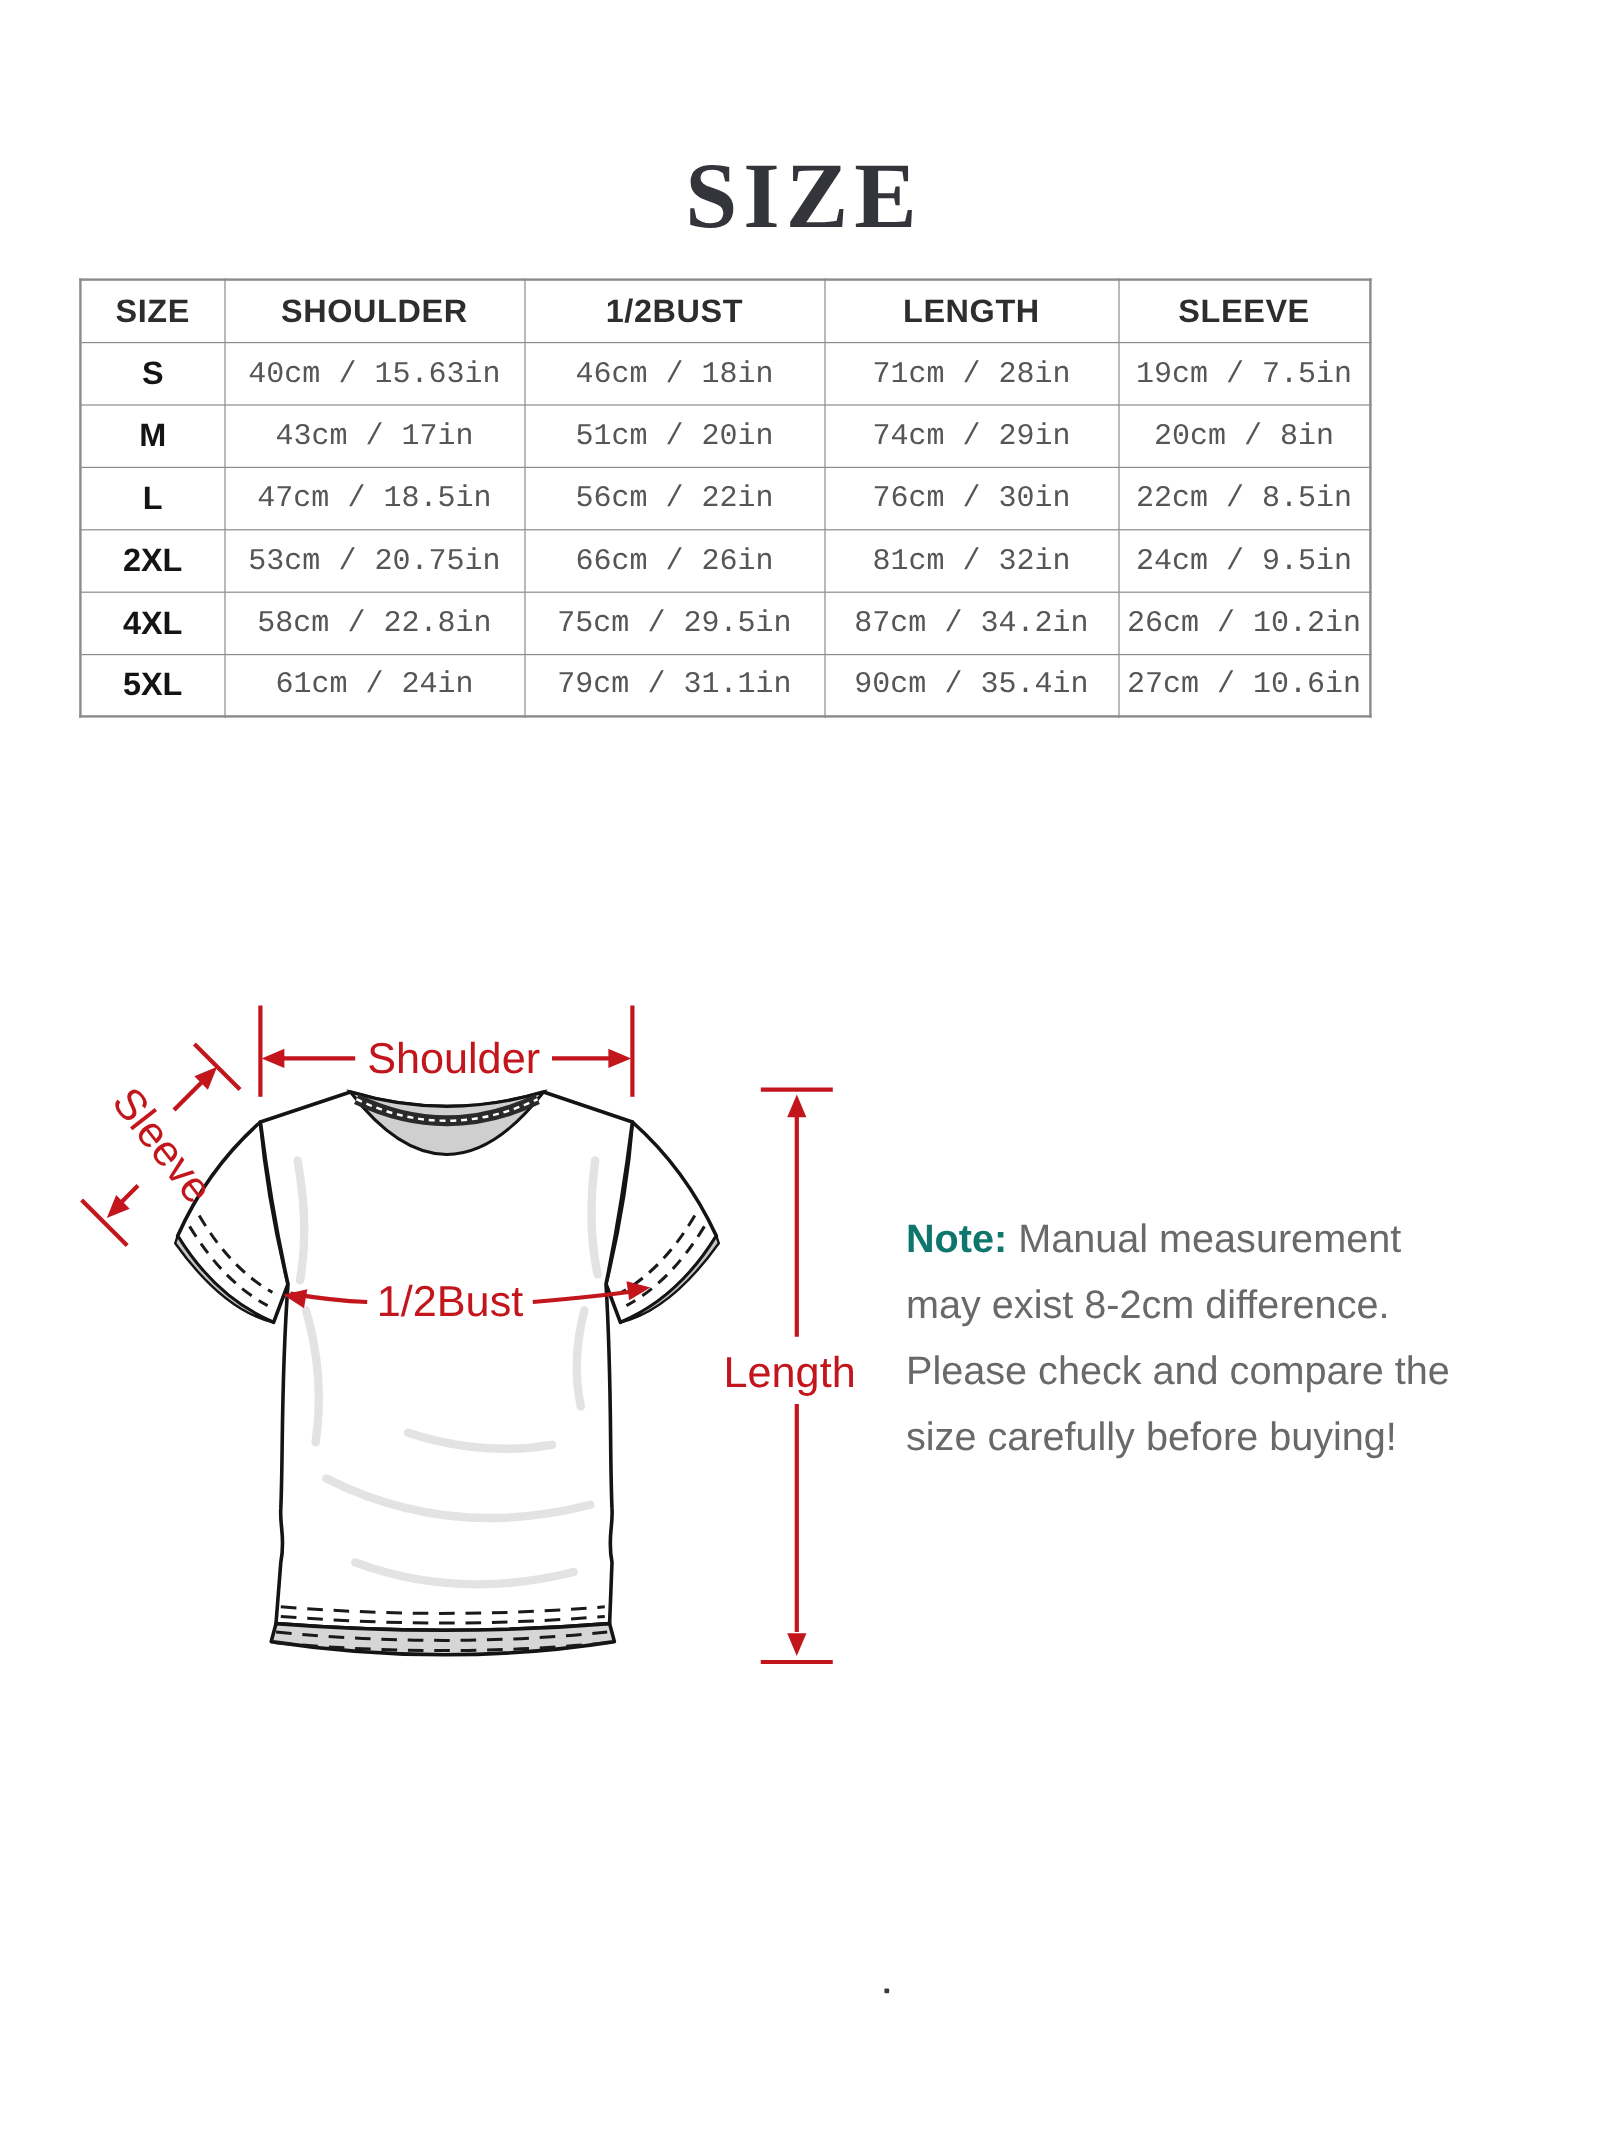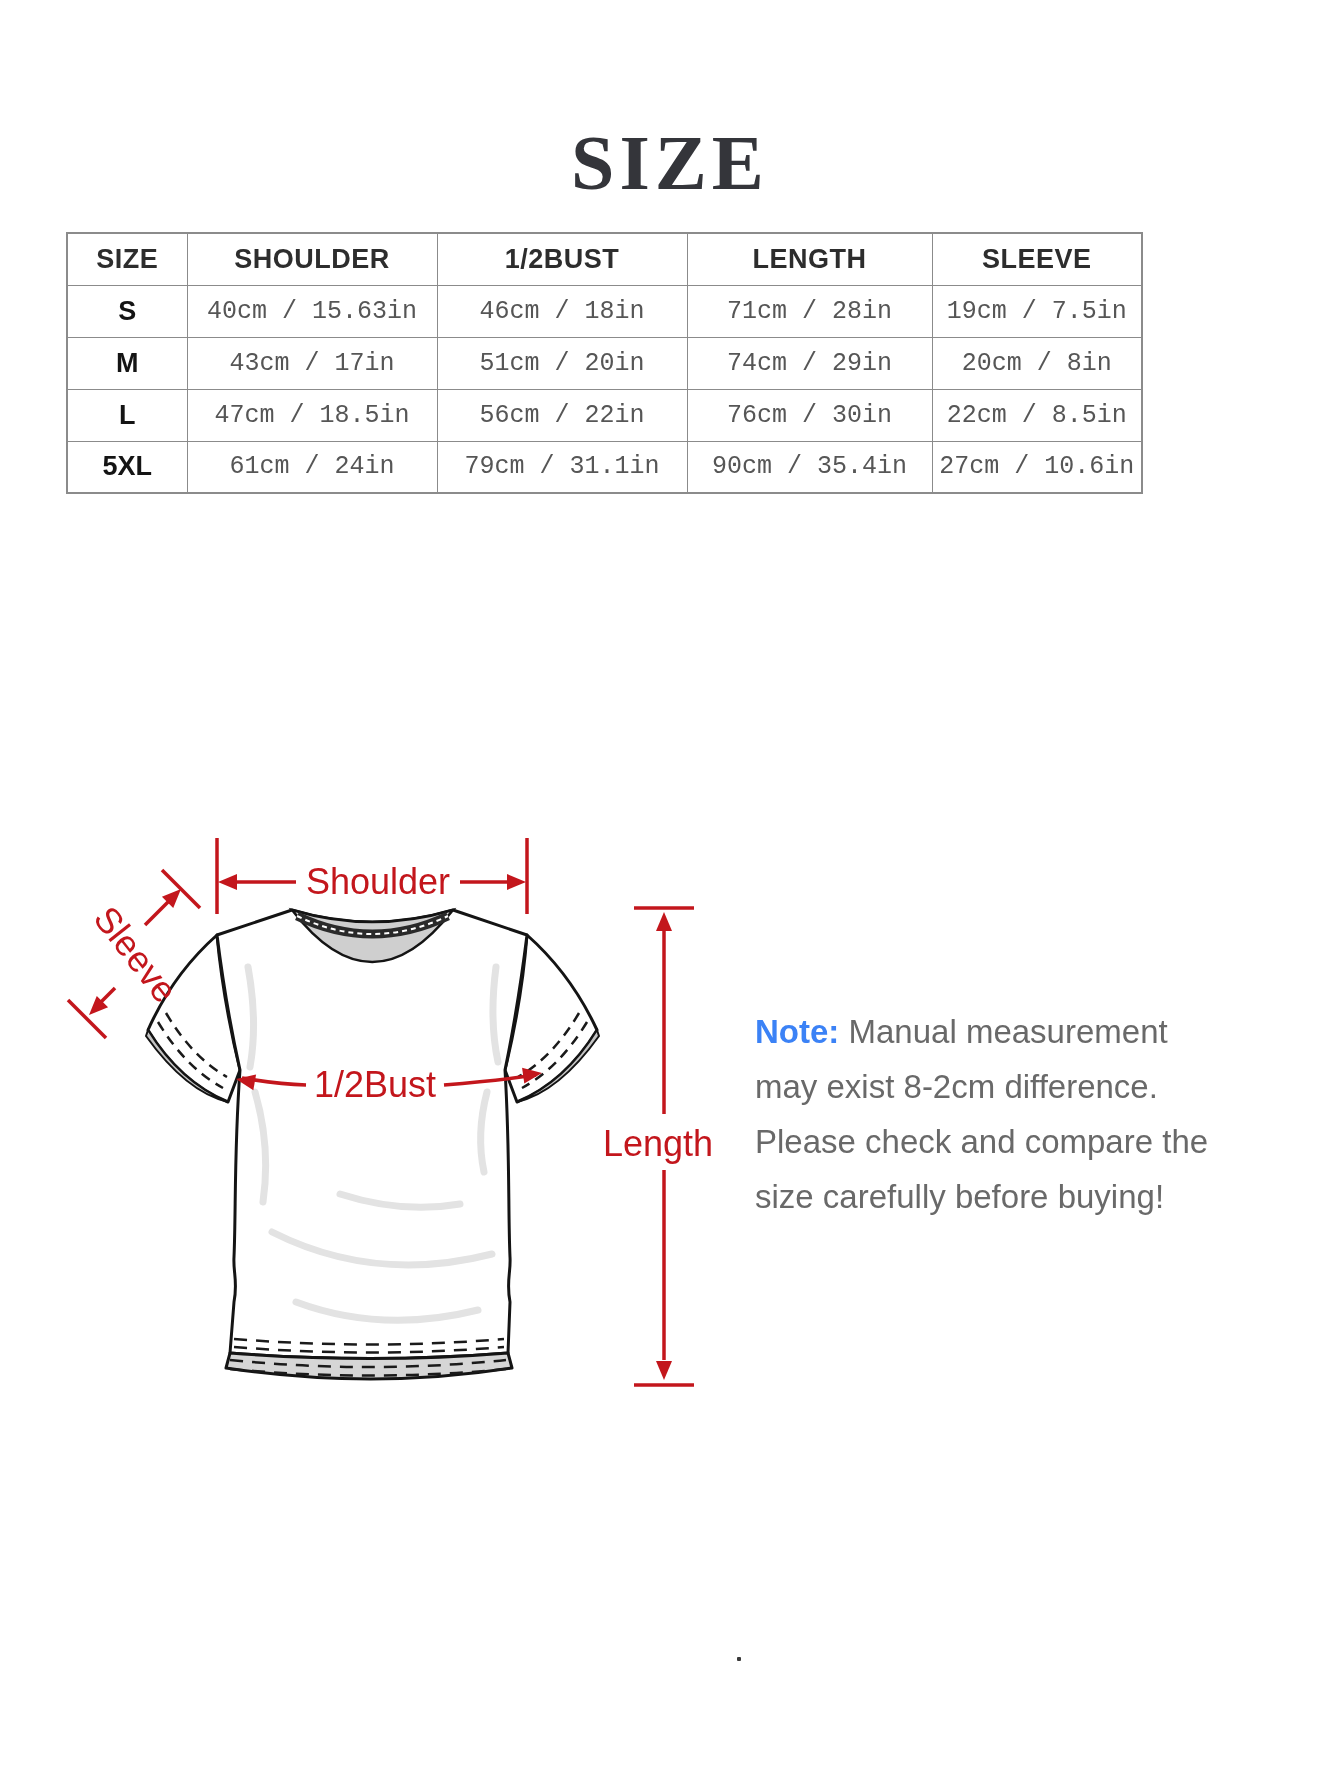--- a/index.html
+++ b/index.html
@@ -23,21 +23,21 @@
   }
   .size-table tr{height:52px;}
   .size-table thead th{font-size:27px;font-weight:700;color:#2d2d2d;letter-spacing:0.5px;}
   .size-table tbody th.size-cell{font-size:27px;font-weight:700;color:#141414;}
   .size-table tbody td{font-size:25px;font-weight:400;color:#565656;font-family:Liberation Mono, monospace;}
   .diagram-wrap{position:absolute;left:40px;top:730px;width:700px;height:660px;}
   .note-block{
     position:absolute;left:755px;top:972px;width:482px;
     font-size:33px;line-height:55px;color:#696969;
   }
-  .note-block b{font-weight:700;color:#3b82f6;}
+  .note-block b{font-weight:700;color:#0f766e;}
   .artifact-dot{position:absolute;left:737px;top:1625px;width:4px;height:4px;background:#3a3a3a;border-radius:1px;}
   .footer-strip{position:absolute;left:0;top:1769px;width:1340px;height:16px;background:#f7f7f4;}
   svg text{font-family:"Liberation Sans", sans-serif;}
 </style>
 </head>
 <body>
 
 <div id="canvas">
 
   <div class="page-title">SIZE</div>
@@ -73,20 +73,34 @@
         <td>51cm / 20in</td>
         <td>74cm / 29in</td>
         <td>20cm / 8in</td>
       </tr>
       <tr>
         <th class="size-cell">L</th>
         <td>47cm / 18.5in</td>
         <td>56cm / 22in</td>
         <td>76cm / 30in</td>
         <td>22cm / 8.5in</td>
+      </tr>
+      <tr>
+        <th class="size-cell">2XL</th>
+        <td>53cm / 20.75in</td>
+        <td>66cm / 26in</td>
+        <td>81cm / 32in</td>
+        <td>24cm / 9.5in</td>
+      </tr>
+      <tr>
+        <th class="size-cell">4XL</th>
+        <td>58cm / 22.8in</td>
+        <td>75cm / 29.5in</td>
+        <td>87cm / 34.2in</td>
+        <td>26cm / 10.2in</td>
       </tr>
       <tr>
         <th class="size-cell">5XL</th>
         <td>61cm / 24in</td>
         <td>79cm / 31.1in</td>
         <td>90cm / 35.4in</td>
         <td>27cm / 10.6in</td>
       </tr>
     </tbody>
   </table>

